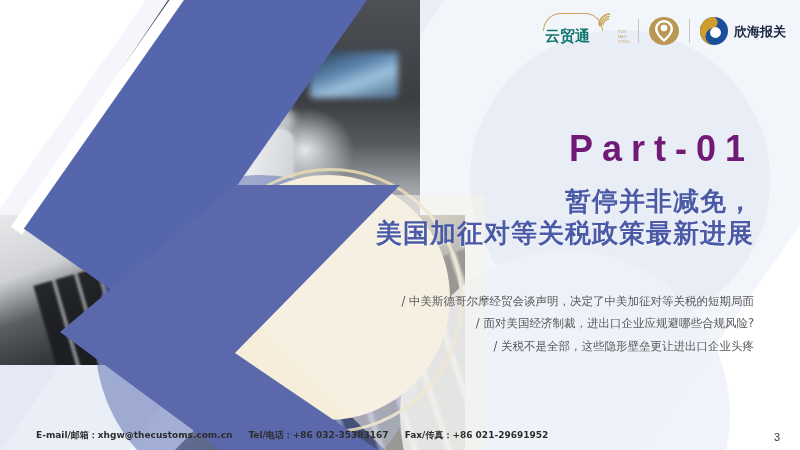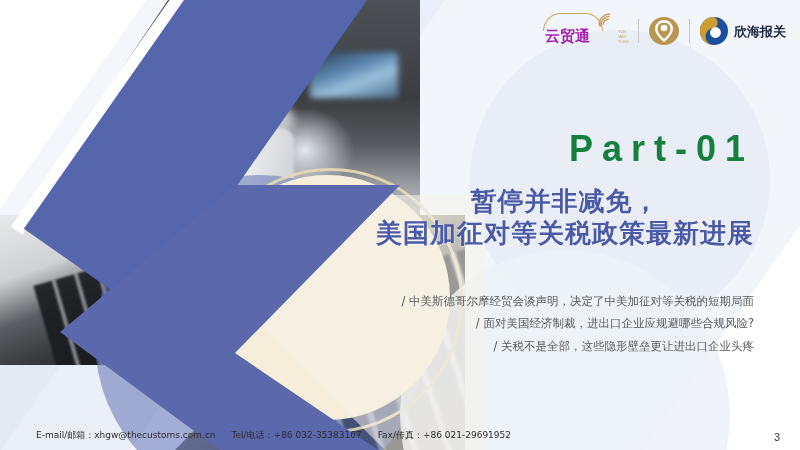--- a/index.html
+++ b/index.html
@@ -164,61 +164,62 @@
   }
   .logo-yunmaotong{display:flex;align-items:flex-end;gap:3px;}
   .ymt-mark{position:relative;width:74px;height:38px;}
   .ymt-cloud{
     position:absolute;left:2px;top:1px;width:58px;height:17px;
     border:1.6px solid #c9a45c;border-bottom:none;
     border-radius:26px 26px 0 0;
   }
   .ymt-wifi{position:absolute;right:2px;top:0px;width:16px;height:16px;}
   .ymt-text{
-    position:absolute;left:4px;top:16px;font-size:15px;font-weight:bold;color:#a21caf;
+    position:absolute;left:4px;top:16px;font-size:15px;font-weight:bold;color:#0f766e;
     letter-spacing:0px;line-height:1;
   }
   .ymt-py{
     font-size:3.6px;color:#caa664;line-height:1.35;letter-spacing:.2px;
     display:flex;flex-direction:column;padding-bottom:5px;
   }
   .divider{width:1px;height:24px;background:#c6c6c6;}
   .logo-pin{width:32px;height:32px;position:relative;}
   .logo-xinhai{display:flex;align-items:center;gap:5px;}
   .xh-mark{width:30px;height:30px;position:relative;}
   .xh-text{font-size:13px;font-weight:bold;color:#17233f;letter-spacing:0px;line-height:1;}
 
   
   .part-label{
     position:absolute;right:46px;top:131px;
-    font-size:36px;font-weight:bold;color:#15803d;letter-spacing:9px;
+    font-size:36px;font-weight:bold;color:#701a75;letter-spacing:9px;
     line-height:1;font-family:"Liberation Sans",sans-serif;
   }
   .title-main{
-    position:absolute;right:46px;top:186px;text-align:center;
+    position:absolute;right:46px;top:186px;text-align:right;
     color:#4a5aa6;font-weight:bold;line-height:1.22;
     font-family:"DejaVu Sans",sans-serif;
     text-shadow:0 1px 2px rgba(255,255,255,.7);
   }
   .title-line1{font-size:26px;letter-spacing:1px;}
   .title-line2{font-size:26px;letter-spacing:1px;}
 
   .bullets{
     position:absolute;right:46px;top:290px;text-align:right;
     color:#58585a;font-size:11.5px;line-height:1.95;
     font-family:"DejaVu Sans",sans-serif;
   }
   .bullets div{white-space:nowrap;margin-left:24px;}
 
   
   .footer{
     position:absolute;left:36px;bottom:8px;right:48px;
     display:flex;align-items:center;gap:16px;
     font-size:9px;color:#2d2d2d;white-space:nowrap;
     font-family:"DejaVu Sans",sans-serif;
+    font-weight:bold;
   }
   .page-num{
     position:absolute;right:20px;bottom:7px;font-size:11px;color:#3a3a3a;
     font-family:"Liberation Sans",sans-serif;
   }
 </style>
 </head>
 <body>
 
 <div id="slide">

